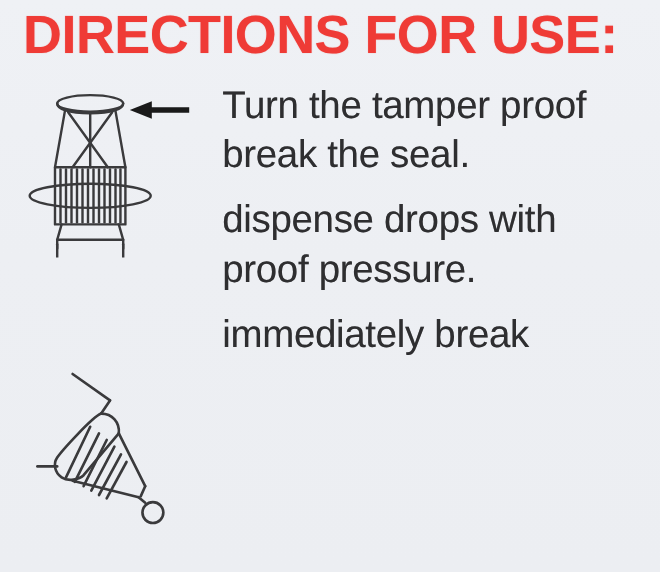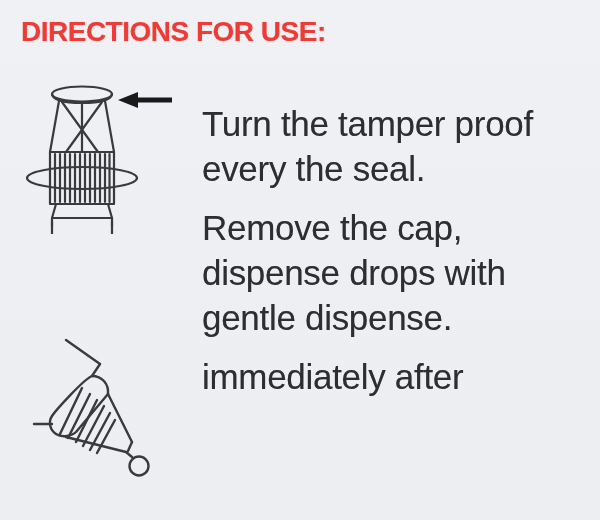--- a/index.html
+++ b/index.html
@@ -19,35 +19,34 @@
     width: 600px;
     height: 520px;
     background: linear-gradient(180deg, #eff1f5 0%, #edeff3 45%, #eceef2 100%);
     overflow: hidden;
   }
   
   #heading {
     position: absolute;
     left: 21px;
     top: 8px;
-    font-size: 28px;
+    font-size: 49px;
     font-weight: bold;
     letter-spacing: -0.5px;
     color: #ef3b36;
     line-height: 48px;
     white-space: nowrap;
     text-shadow: 0 0 1px rgba(239,59,54,0.45);
   }
   
   #text-column {
     position: absolute;
     left: 202px;
     top: 73px;
     width: 390px;
-    margin-top: 28px;
   }
   .para {
     color: #2e2e30;
     font-size: 35px;
     line-height: 45px;
     letter-spacing: -0.3px;
     font-weight: 400;
     text-shadow: 0 0 0.6px rgba(46,46,48,0.4);
   }
   .para .ln { display: block; white-space: nowrap; }
@@ -143,28 +142,27 @@
 
         <circle cx="113" cy="130" r="9.5"></circle>
       </g>
     </svg>
   </div>
 
   <div id="text-column">
 
     <div class="para" id="para-1">
       <span class="ln">Turn the tamper proof</span>
-      <span class="ln">every the seal.</span>
+      <span class="ln">break the seal.</span>
     </div>
 
     <div class="para" id="para-2">
-      <span class="ln">Remove the cap,</span>
       <span class="ln">dispense drops with</span>
-      <span class="ln">gentle dispense.</span>
+      <span class="ln">proof pressure.</span>
     </div>
 
     <div class="para" id="para-3">
-      <span class="ln">immediately after</span>
+      <span class="ln">immediately break</span>
     </div>
 
   </div>
 
 </div>
 
 </body></html>

